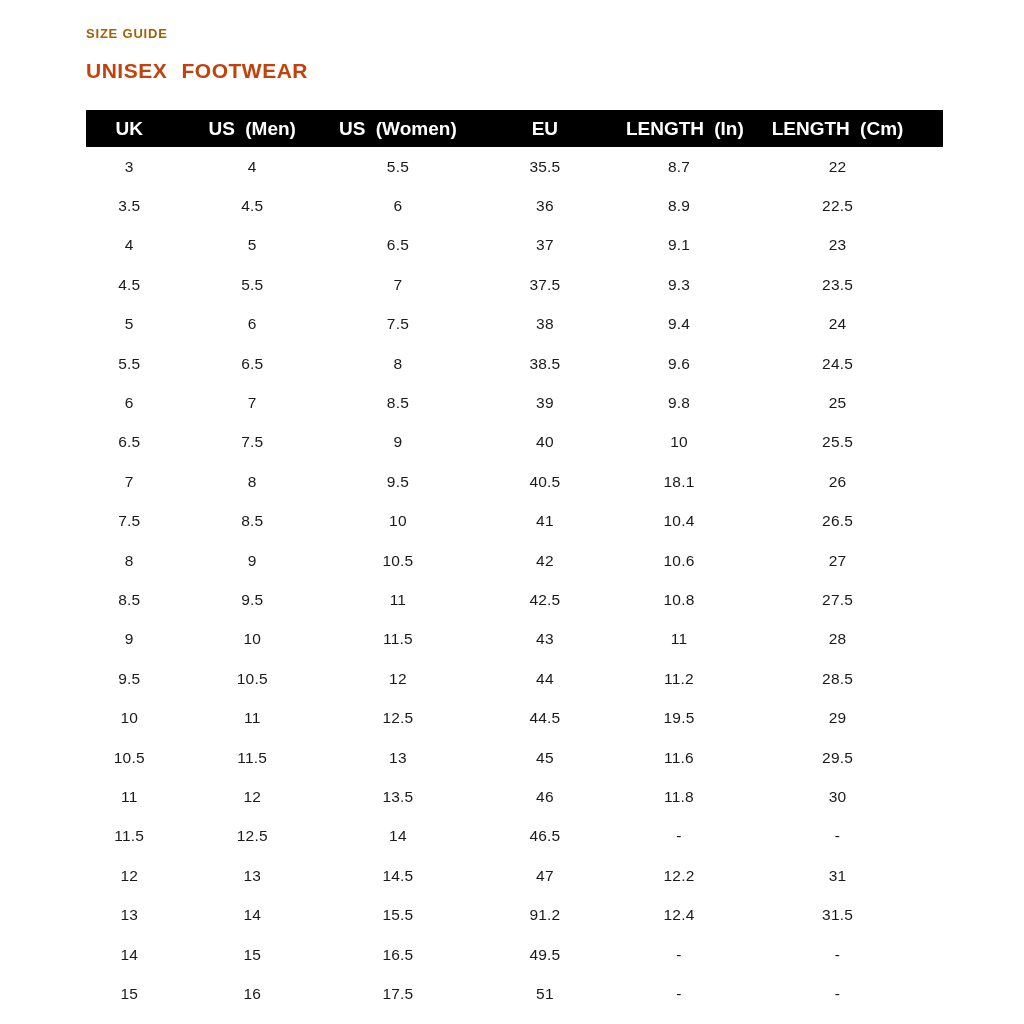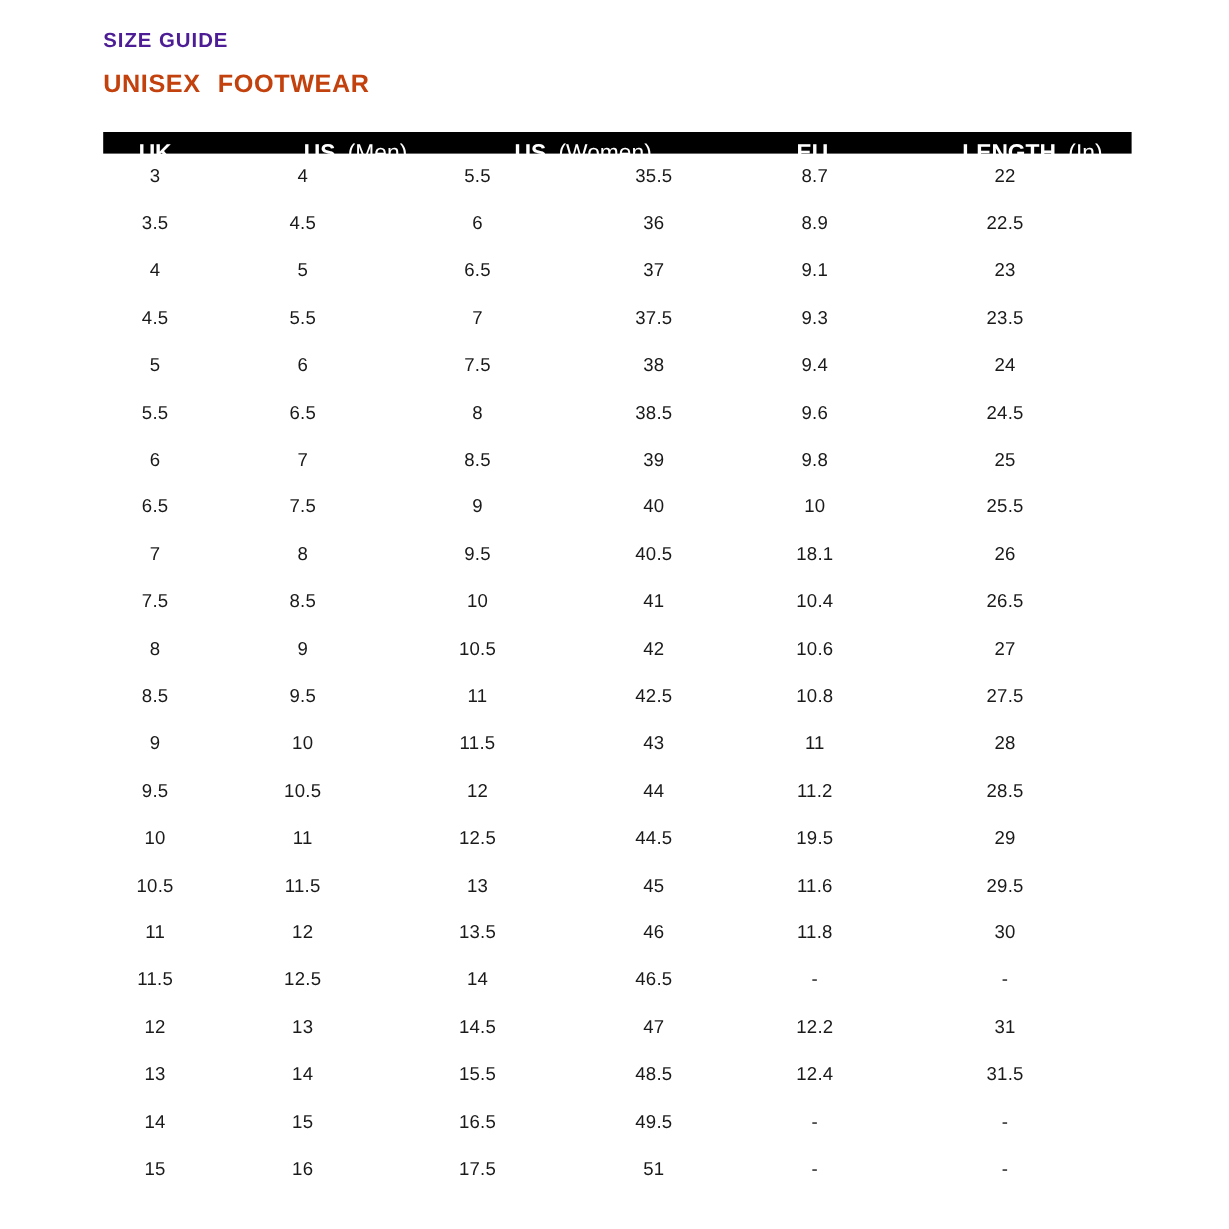--- a/index.html
+++ b/index.html
@@ -8,54 +8,53 @@
     height: 1024px;
     background: #ffffff;
     font-family: "Liberation Sans", "DejaVu Sans", sans-serif;
     color: #111111;
     overflow: hidden;
   }
   .page {
     padding: 26px 81px 0 86px;
   }
   .eyebrow {
-    font-size: 17px;
+    font-size: 13px;
     font-weight: 700;
     letter-spacing: 0.8px;
-    color: #4c1d95;
+    color: #a16207;
     line-height: 16px;
   }
   .title {
     margin-top: 16px;
     font-size: 21px;
     font-weight: 800;
     letter-spacing: 0.5px;
     word-spacing: 8px;
     color: #c2410c;
     line-height: 26px;
   }
   .size-table {
     margin-top: 26px;
     width: 857px;
   }
   .header-row {
     display: grid;
     grid-template-columns: 10.1% 18.6% 15.4% 18.9% 12.4% 24.6%;
-    height: 18px;
+    height: 37px;
     align-items: center;
-    gap: 44px;
   }
   .header-cell {
     text-align: center;
     font-size: 19px;
     white-space: nowrap;
     line-height: 36px;
   }
   .header-cell .hb { font-weight: 700; }
-  .header-cell .hn { font-weight: 400; margin-left: 5px; }
+  .header-cell .hn { font-weight: 700; margin-left: 5px; }
   .table-body .row {
     display: grid;
     grid-template-columns: 10.1% 18.6% 15.4% 18.9% 12.4% 24.6%;
     height: 39.4px;
     align-items: center;
   }
   .table-body .cell {
     text-align: center;
     font-size: 15.5px;
     font-weight: 400;
@@ -369,21 +368,21 @@
   <div class="cell">31</div>
 </div>
 
   <div class="row">
   <div class="cell">13</div>
 
   <div class="cell">14</div>
 
   <div class="cell">15.5</div>
 
-  <div class="cell">48.5</div>
+  <div class="cell">91.2</div>
 
   <div class="cell">12.4</div>
 
   <div class="cell">31.5</div>
 </div>
 
   <div class="row">
   <div class="cell">14</div>
 
   <div class="cell">15</div>

